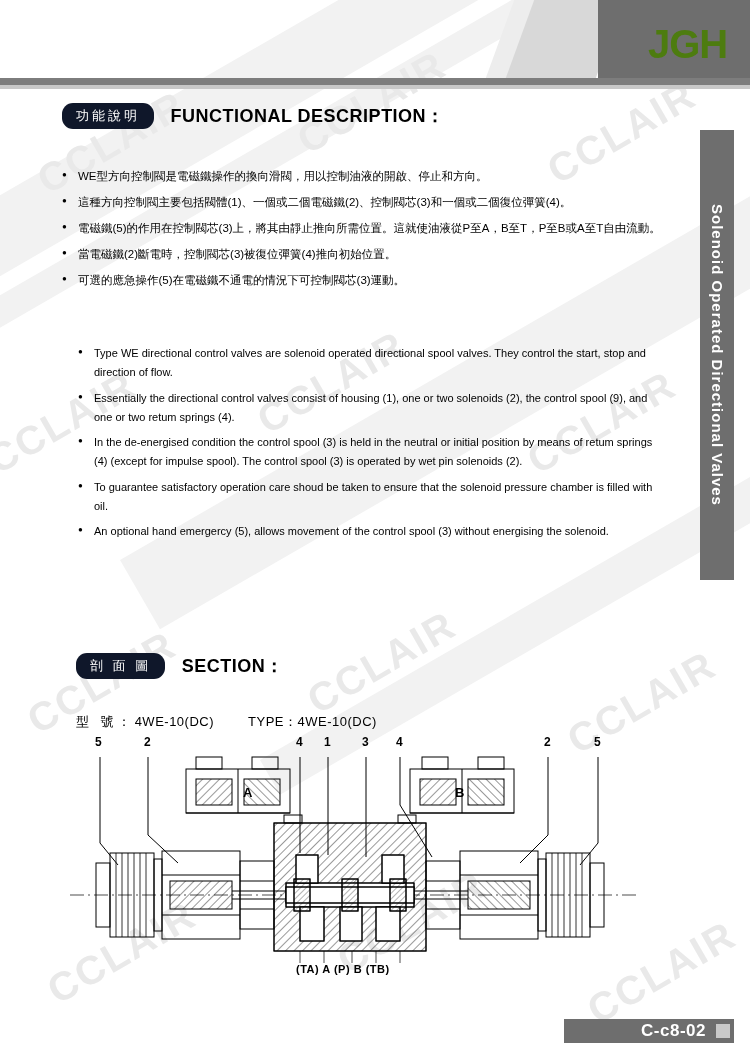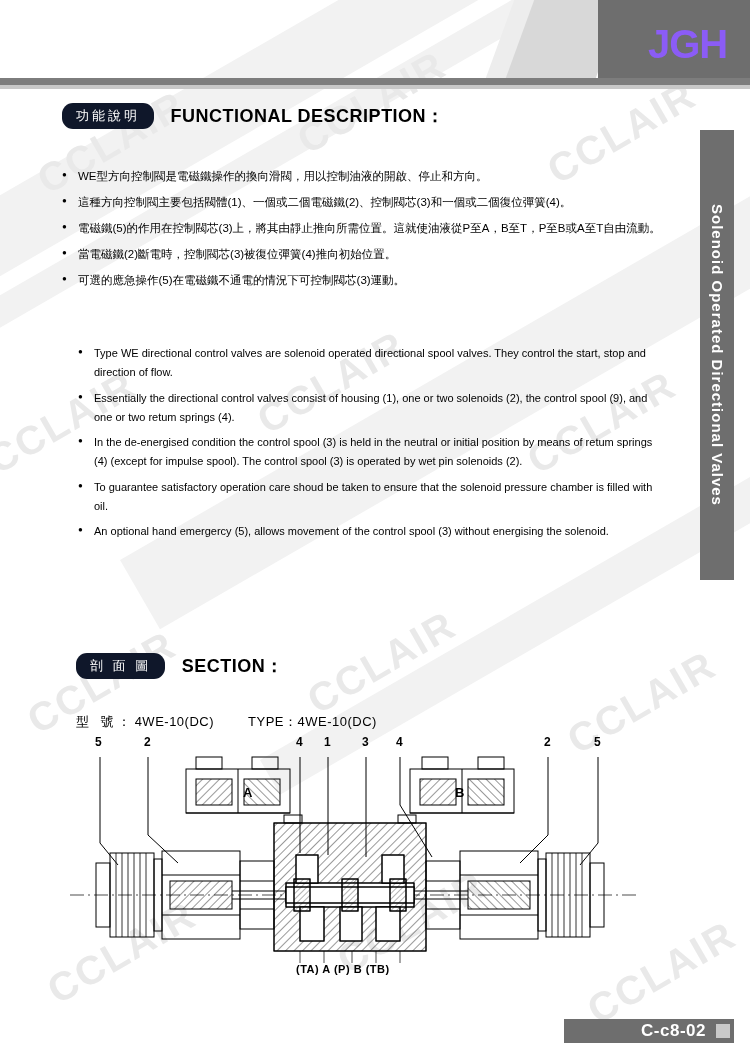--- a/index.html
+++ b/index.html
@@ -34,21 +34,21 @@
   
   .header{
     position:absolute; top:0; left:0; width:750px; height:92px; z-index:3;
   }
   .hdr-grey{
     position:absolute; top:0; left:598px; width:152px; height:78px;
     background:#6e6e6e;
   }
   .hdr-logo{
     position:absolute; top:22px; left:648px;
-    color:#8b5cf6; font-size:40px; font-weight:bold; letter-spacing:-1px;
+    color:#4d7c0f; font-size:40px; font-weight:bold; letter-spacing:-1px;
     font-family:"Liberation Sans", sans-serif;
   }
   .hdr-bar1{
     position:absolute; top:78px; left:0; width:750px; height:7px; background:#7d7d7d;
   }
   .hdr-bar2{
     position:absolute; top:85px; left:0; width:750px; height:4px; background:#c8c8c8;
   }
   .hdr-diag{
     position:absolute; top:0; left:520px; width:90px; height:78px;

